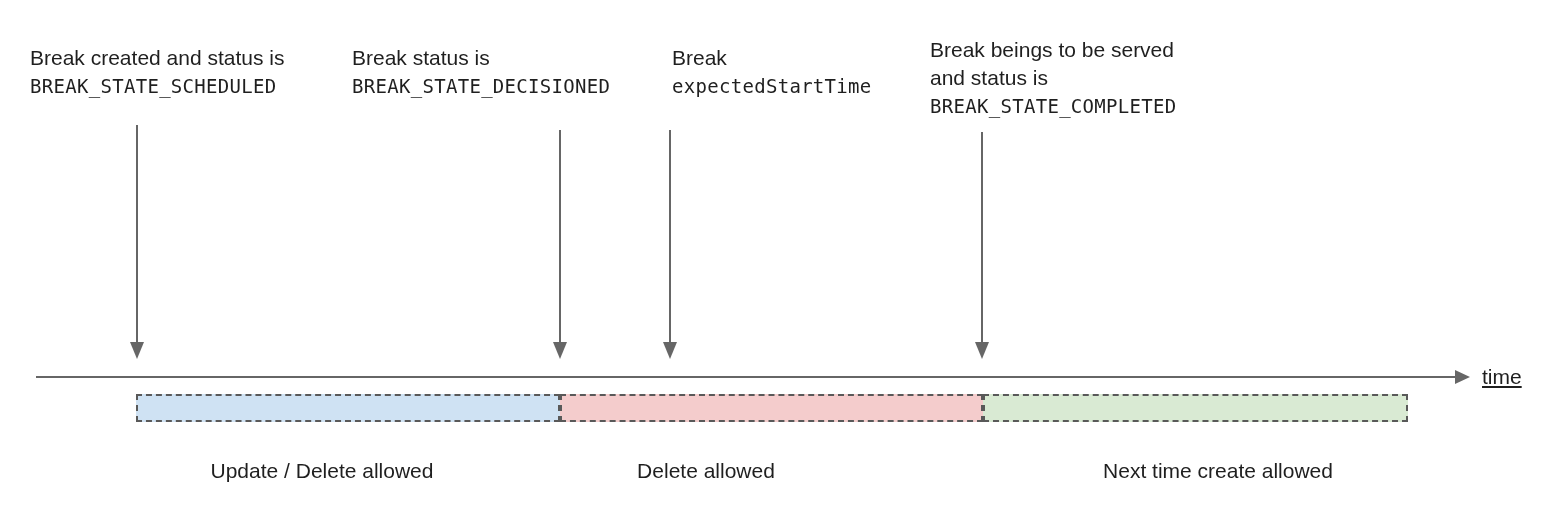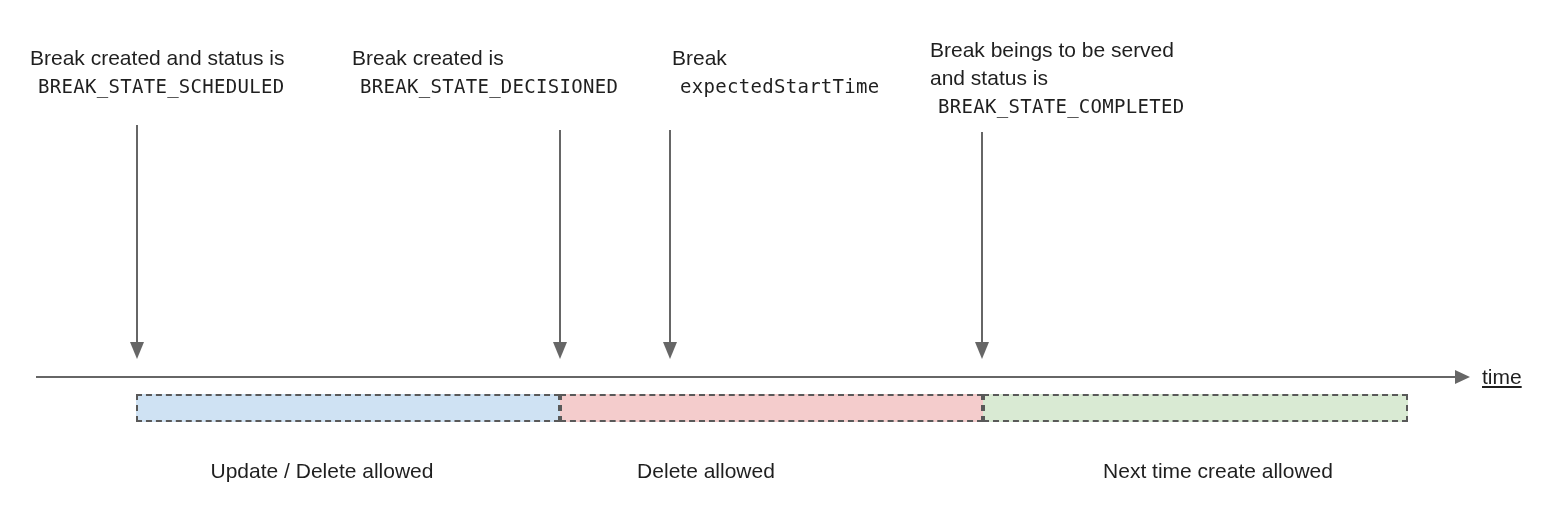--- a/index.html
+++ b/index.html
@@ -1,21 +1,21 @@
 <!DOCTYPE html>
 <html><head>
 <meta charset="utf-8">
 <style>
   * { margin:0; padding:0; box-sizing:border-box; }
   html,body { background:#ffffff; }
   body { font-family:"Liberation Sans", sans-serif; color:#1f1f1f; }
   .canvas { position:relative; width:1558px; height:520px; background:#ffffff; overflow:hidden; }
 
   .annotation { position:absolute; font-size:21px; line-height:28px; color:#1f1f1f; }
-  .mono { font-family:"DejaVu Sans Mono", monospace; font-size:19px; letter-spacing:0.3px;margin-left:8px; }
+  .mono { font-family:"DejaVu Sans Mono", monospace; font-size:19px; letter-spacing:0.3px; }
 
   .varrow { position:absolute; width:14px; }
   .varrow .stem { position:absolute; left:6px; top:0; width:2px; background:#666666; }
   .varrow .head { position:absolute; left:0; bottom:0; width:0; height:0;
                   border-left:7px solid transparent; border-right:7px solid transparent;
                   border-top:17px solid #666666; }
   .a1 { left:130px; top:125px; height:234px; }  .a1 .stem { height:217px; }
   .a2 { left:553px; top:130px; height:229px; }  .a2 .stem { height:212px; }
   .a3 { left:663px; top:130px; height:229px; }  .a3 .stem { height:212px; }
   .a4 { left:975px; top:132px; height:227px; }  .a4 .stem { height:210px; }
@@ -45,21 +45,21 @@
 <body>
 
 <div class="canvas">
 
   <div class="annotation ann1">
     <div>Break created and status is</div>
     <div class="mono">BREAK_STATE_SCHEDULED</div>
   </div>
 
   <div class="annotation ann2">
-    <div>Break created is</div>
+    <div>Break status is</div>
     <div class="mono">BREAK_STATE_DECISIONED</div>
   </div>
 
   <div class="annotation ann3">
     <div>Break</div>
     <div class="mono">expectedStartTime</div>
   </div>
 
   <div class="annotation ann4">
     <div>Break beings to be served</div>

